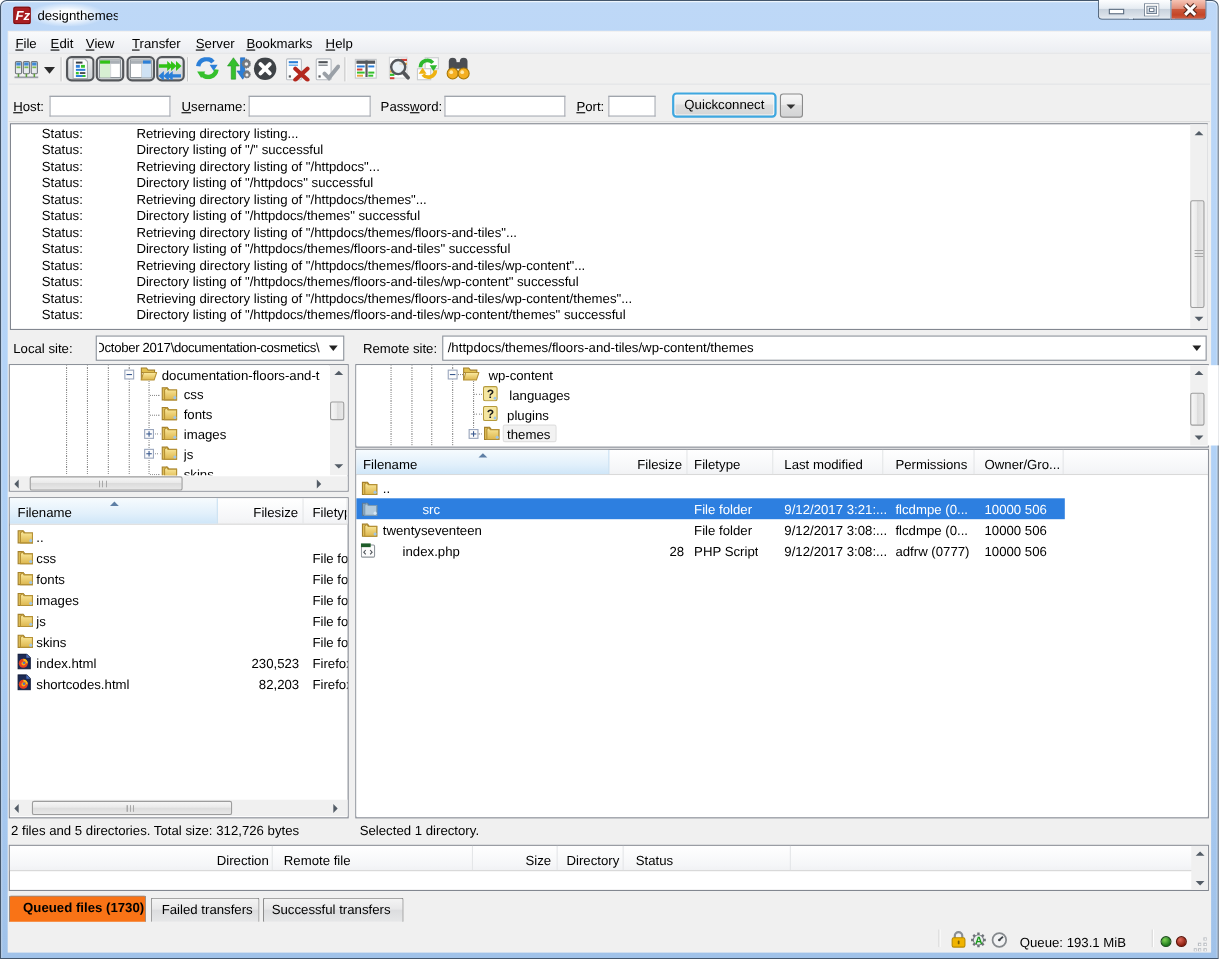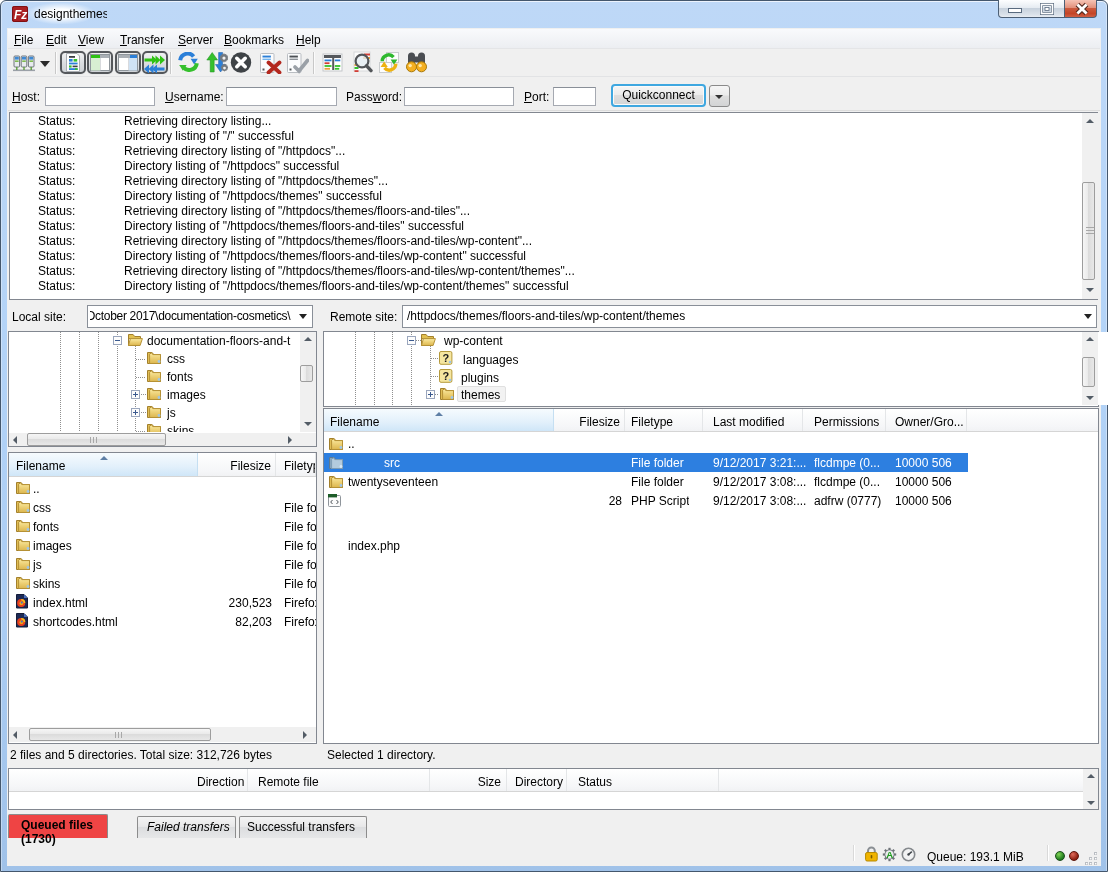--- a/index.html
+++ b/index.html
@@ -486,22 +486,22 @@
  <div class="hcell" style="left:177px;width:62px;padding-left:11px;">Direction</div>
  <div class="hcell" style="left:239px;width:182px;padding-left:10px;">Remote file</div>
  <div class="hcell r" style="left:421px;width:77px;padding-right:5px;">Size</div>
  <div class="hcell" style="left:498px;width:60px;padding-left:8px;">Directory</div>
  <div class="hcell" style="left:558px;width:152px;padding-left:11px;">Status</div>
 </div>
 <div class="sbtrack" style="left:1083px;top:769px;width:15px;height:40px;"></div>
 <div class="sarr" style="left:1087px;top:774px;border-left:4px solid transparent;border-right:4px solid transparent;border-bottom:4px solid #535c66;"></div>
 <div class="sarr" style="left:1087px;top:801px;border-left:4px solid transparent;border-right:4px solid transparent;border-top:4px solid #535c66;"></div>
 
-<div class="tab" style="left:8px;top:814px;width:100px;height:24px;font-weight:bold;background:#ef4444;">Queued files (1730)</div>
-<div class="tab" style="left:137px;top:816px;width:99px;height:22px;padding-left:9px;font-style:italic;">Failed transfers</div>
+<div class="tab" style="left:8px;top:814px;width:125px;height:24px;font-weight:bold;background:#f97316;">Queued files (1730)</div>
+<div class="tab" style="left:137px;top:816px;width:99px;height:22px;padding-left:9px;">Failed transfers</div>
 <div class="tab" style="left:239px;top:816px;width:128px;height:22px;padding-left:7px;">Successful transfers</div>
 
 <div class="a" style="left:853px;top:845px;width:1px;height:16px;background:#d9d9d9;box-shadow:1px 0 0 #fff;"></div>
 <svg class="a" style="left:863px;top:846px" width="17" height="16">
       <path d="M5,7 v-2.2 a3.4,3.4 0 0 1 6.8,0 V7" fill="none" stroke="#8a8f94" stroke-width="2"></path>
       <rect x="2.6" y="6.5" width="11.6" height="8.5" rx="1.5" fill="#f0b400" stroke="#b88a00"></rect>
       <rect x="7.7" y="9" width="1.6" height="3.5" rx="0.8" fill="#7a5c00"></rect>
     </svg>
 <svg class="a" style="left:882px;top:847px" width="15" height="15">
       <circle cx="7.5" cy="7.5" r="5" fill="#6d7278"></circle>
@@ -602,20 +602,20 @@
         <use href="#fold"></use>
       </svg>
       <div class="cell" style="left:348px;top:475px;">twentyseventeen</div>
       <div class="cell" style="left:631px;top:475px;">File folder</div>
       <div class="cell" style="left:713px;top:475px;">9/12/2017 3:08:...</div>
       <div class="cell" style="left:814px;top:475px;">flcdmpe (0...</div>
       <div class="cell" style="left:895px;top:475px;">10000 506</div>
       <svg class="a" style="left:328px;top:493px" width="16" height="15">
         <use href="#phpico"></use>
       </svg>
-      <div class="cell" style="left:348px;top:494px;margin-top:45px;">index.php</div>
+      <div class="cell" style="left:366px;top:494px;">index.php</div>
       <div class="cell r" style="left:530px;top:494px;width:92px;">28</div>
       <div class="cell" style="left:631px;top:494px;">PHP Script</div>
       <div class="cell" style="left:713px;top:494px;">9/12/2017 3:08:...</div>
       <div class="cell" style="left:814px;top:494px;">adfrw (0777)</div>
       <div class="cell" style="left:895px;top:494px;">10000 506</div>
     </div>
   </div>
 
 </body></html>

